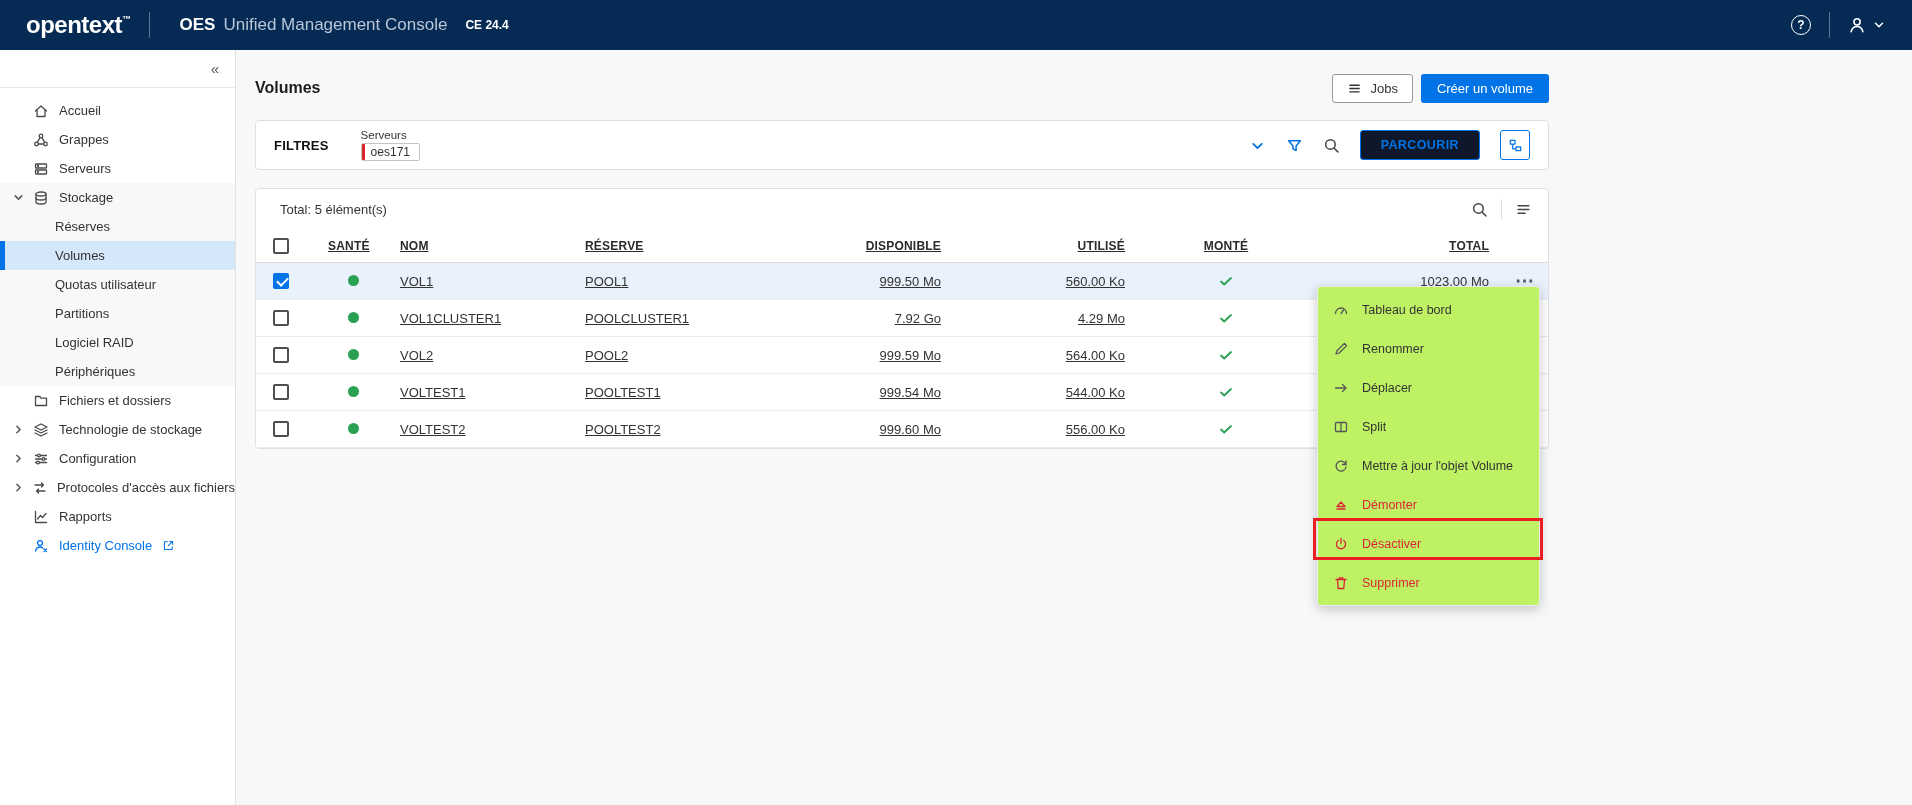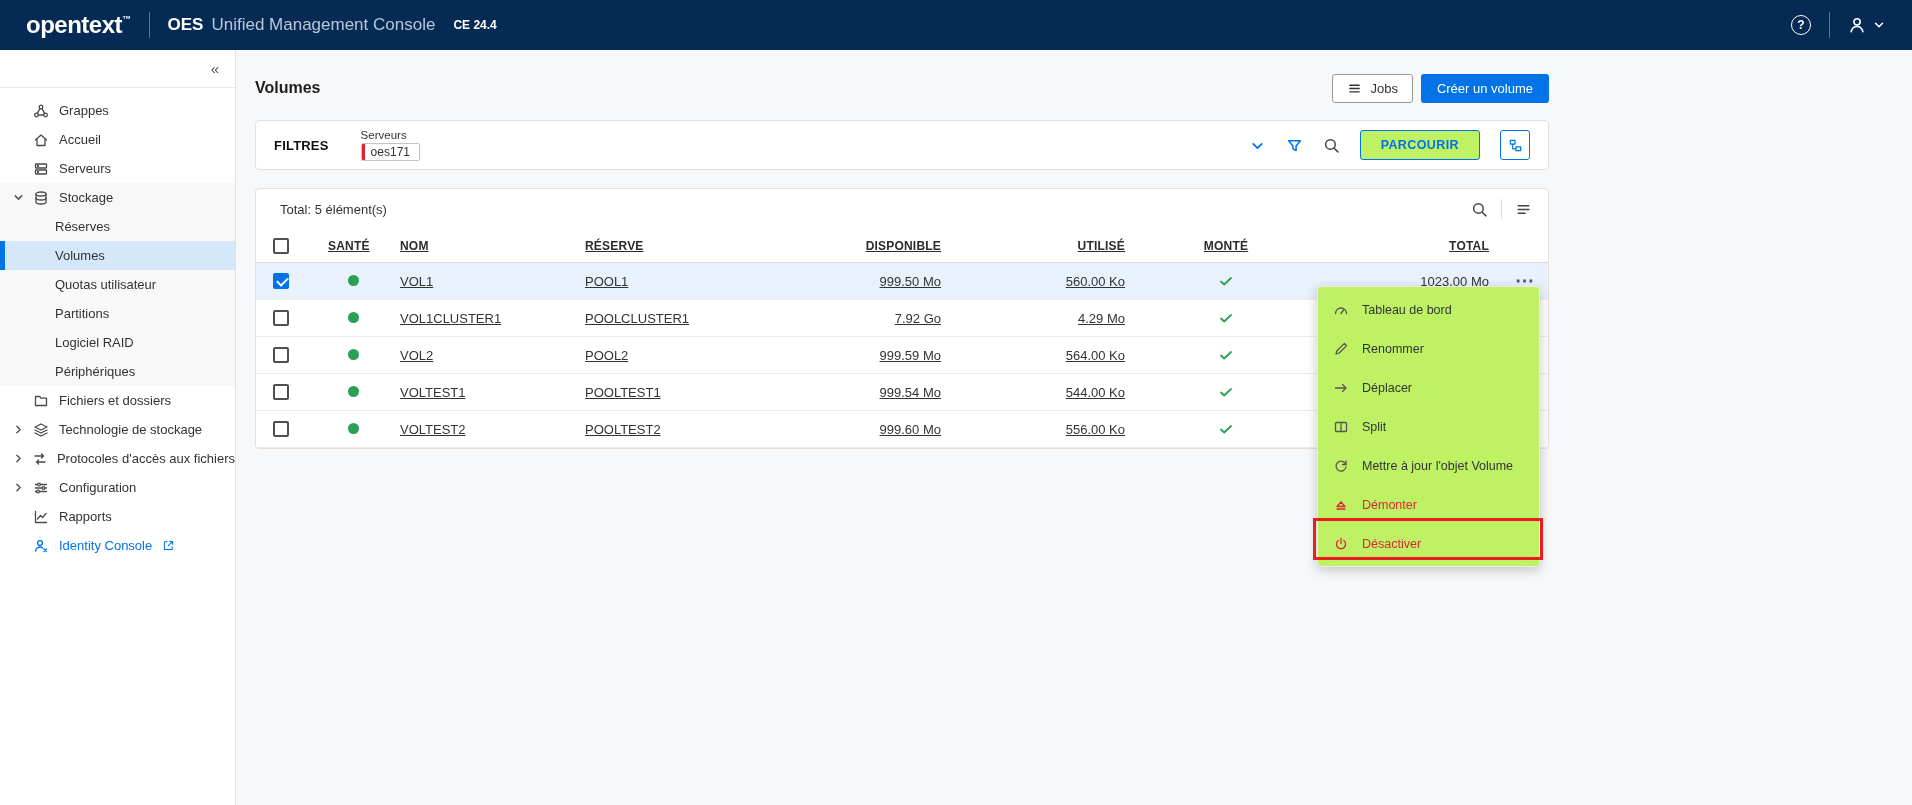--- a/index.html
+++ b/index.html
@@ -16,21 +16,21 @@
   .topbar {
     position:absolute; top:0; left:0; right:0; height:50px;
     background:var(--navy, #052b55);
     display:flex; align-items:center;
     padding:0 26px; color:#fff;
   }
   .logo { font-size:24px; font-weight:700; letter-spacing:-0.5px; display:flex; align-items:flex-start; }
   .logo .tm { font-size:9px; margin-top:3px; }
   .topbar-sep { width:1px; height:26px; background:rgba(255,255,255,.35); margin:0 18px; }
   .app-title { display:flex; align-items:baseline; gap:8px; font-size:17px; }
-  .app-title .product { font-weight:700; color:#fff; }
+  .app-title .product { font-weight:700; color:#fff;margin-left:12px; }
   .app-title .rest { font-weight:400; color:#b9c6d6; }
   .version { font-size:12px; font-weight:700; margin-left:18px; color:#fff; }
   .topbar-right { margin-left:auto; display:flex; align-items:center; gap:16px; }
   .help-circle {
     width:20px; height:20px; border:1.5px solid #fff; border-radius:50%;
     display:flex; align-items:center; justify-content:center;
     font-size:12px; font-weight:700; cursor:pointer;
   }
   .user-group { display:flex; align-items:center; gap:6px; cursor:pointer; }
 
@@ -90,21 +90,21 @@
     cursor:pointer; width:max-content;
   }
   .chip-bar { width:3px; align-self:stretch; background:var(--chip-bar, #d9252e); margin-right:6px; }
   .filter-actions { margin-left:auto; display:flex; align-items:center; gap:20px; }
   .icon-btn { background:none; border:none; cursor:pointer; padding:0; display:flex; }
   .c-accent { color:var(--accent, #0073e7); }
   .c-dark { color:#444; }
   .btn-browse {
     height:30px; padding:0 20px; border:1.5px solid var(--accent, #0073e7);
     color:var(--accent, #0073e7); font-weight:700; font-size:12.5px; letter-spacing:.4px;
-    border-radius:3px; background:#bef264; cursor:pointer; font-family:inherit;
+    border-radius:3px; background:#0f172a; cursor:pointer; font-family:inherit;
   }
   .btn-tree {
     width:30px; height:30px; border:1.5px solid var(--accent, #0073e7); border-radius:3px;
     background:#fff; display:flex; align-items:center; justify-content:center;
     color:var(--accent, #0073e7); cursor:pointer;
   }
 
   
   .table-card { margin-top:18px; background:#fff; border:1px solid #e0e0e0; border-radius:4px; }
   .table-top { height:40px; display:flex; align-items:center; padding:0 16px 0 24px; }
@@ -195,38 +195,38 @@
 <nav class="sidebar">
   <div class="collapse-row">
     <button class="collapse-btn">«</button>
   </div>
   <div class="nav-list">
 
     <div class="nav-item">
       <span class="nav-chev"></span>
       <span class="nav-ico">
         <svg width="16" height="16" viewBox="0 0 16 16" fill="none" stroke="currentColor" stroke-width="1.3" stroke-linecap="round" stroke-linejoin="round">
+            <path d="M2.5 8 8 3l5.5 5"></path>
+            <path d="M4 7v6.5h8V7"></path>
+          </svg>
+      </span>
+      <span class="nav-lbl">Accueil</span>
+    </div>
+
+    <div class="nav-item">
+      <span class="nav-chev"></span>
+      <span class="nav-ico">
+        <svg width="16" height="16" viewBox="0 0 16 16" fill="none" stroke="currentColor" stroke-width="1.3" stroke-linecap="round" stroke-linejoin="round">
             <circle cx="8" cy="4" r="1.8"></circle>
             <circle cx="3.5" cy="12" r="1.8"></circle>
             <circle cx="12.5" cy="12" r="1.8"></circle>
             <path d="M7 5.7 4.3 10.3M9 5.7l2.7 4.6M5.4 12h5.2"></path>
           </svg>
       </span>
       <span class="nav-lbl">Grappes</span>
-    </div>
-
-    <div class="nav-item">
-      <span class="nav-chev"></span>
-      <span class="nav-ico">
-        <svg width="16" height="16" viewBox="0 0 16 16" fill="none" stroke="currentColor" stroke-width="1.3" stroke-linecap="round" stroke-linejoin="round">
-            <path d="M2.5 8 8 3l5.5 5"></path>
-            <path d="M4 7v6.5h8V7"></path>
-          </svg>
-      </span>
-      <span class="nav-lbl">Accueil</span>
     </div>
 
     <div class="nav-item">
       <span class="nav-chev"></span>
       <span class="nav-ico">
         <svg width="16" height="16" viewBox="0 0 16 16" fill="none" stroke="currentColor" stroke-width="1.3" stroke-linecap="round" stroke-linejoin="round">
             <rect x="2.5" y="3" width="11" height="4" rx=".5"></rect>
             <rect x="2.5" y="9" width="11" height="4" rx=".5"></rect>
             <circle cx="5" cy="5" r=".5" fill="currentColor"></circle>
             <circle cx="5" cy="11" r=".5" fill="currentColor"></circle>
@@ -299,42 +299,42 @@
     </div>
 
     <div class="nav-item">
       <span class="nav-chev">
         <svg width="13" height="13" viewBox="0 0 16 16" fill="none" stroke="currentColor" stroke-width="1.8" stroke-linecap="round" stroke-linejoin="round">
             <path d="M6 4l4 4-4 4"></path>
           </svg>
       </span>
       <span class="nav-ico">
         <svg width="16" height="16" viewBox="0 0 16 16" fill="none" stroke="currentColor" stroke-width="1.3" stroke-linecap="round" stroke-linejoin="round">
-            <path d="M3 5h8.5M9.5 3l2 2-2 2"></path>
-            <path d="M13 11H4.5M6.5 9l-2 2 2 2"></path>
-          </svg>
-      </span>
-      <span class="nav-lbl">Protocoles d'accès aux fichiers</span>
-    </div>
-
-    <div class="nav-item">
-      <span class="nav-chev">
-        <svg width="13" height="13" viewBox="0 0 16 16" fill="none" stroke="currentColor" stroke-width="1.8" stroke-linecap="round" stroke-linejoin="round">
-            <path d="M6 4l4 4-4 4"></path>
-          </svg>
-      </span>
-      <span class="nav-ico">
-        <svg width="16" height="16" viewBox="0 0 16 16" fill="none" stroke="currentColor" stroke-width="1.3" stroke-linecap="round" stroke-linejoin="round">
             <path d="M2.5 4.5h11M2.5 8h11M2.5 11.5h11"></path>
             <circle cx="6" cy="4.5" r="1.4" fill="#fff"></circle>
             <circle cx="10.5" cy="8" r="1.4" fill="#fff"></circle>
             <circle cx="5" cy="11.5" r="1.4" fill="#fff"></circle>
           </svg>
       </span>
       <span class="nav-lbl">Configuration</span>
+    </div>
+
+    <div class="nav-item">
+      <span class="nav-chev">
+        <svg width="13" height="13" viewBox="0 0 16 16" fill="none" stroke="currentColor" stroke-width="1.8" stroke-linecap="round" stroke-linejoin="round">
+            <path d="M6 4l4 4-4 4"></path>
+          </svg>
+      </span>
+      <span class="nav-ico">
+        <svg width="16" height="16" viewBox="0 0 16 16" fill="none" stroke="currentColor" stroke-width="1.3" stroke-linecap="round" stroke-linejoin="round">
+            <path d="M3 5h8.5M9.5 3l2 2-2 2"></path>
+            <path d="M13 11H4.5M6.5 9l-2 2 2 2"></path>
+          </svg>
+      </span>
+      <span class="nav-lbl">Protocoles d'accès aux fichiers</span>
     </div>
 
     <div class="nav-item">
       <span class="nav-chev"></span>
       <span class="nav-ico">
         <svg width="16" height="16" viewBox="0 0 16 16" fill="none" stroke="currentColor" stroke-width="1.3" stroke-linecap="round" stroke-linejoin="round">
             <path d="M2.5 2.5v11h11"></path>
             <path d="M4.5 10l3-3.5 2 2 3.5-4"></path>
           </svg>
       </span>
@@ -613,15 +613,25 @@
   </div>
   <div class="menu-item danger">
     <span class="mi">
       <svg width="16" height="16" viewBox="0 0 16 16" fill="none" stroke="currentColor" stroke-width="1.3" stroke-linecap="round" stroke-linejoin="round">
           <path d="M8 2.5v5"></path>
           <path d="M5.2 4.5a4.6 4.6 0 1 0 5.6 0"></path>
         </svg>
     </span>
     <span>Désactiver</span>
   </div>
+  <div class="menu-item danger">
+    <span class="mi">
+      <svg width="16" height="16" viewBox="0 0 16 16" fill="none" stroke="currentColor" stroke-width="1.3" stroke-linecap="round" stroke-linejoin="round">
+          <path d="M3 4.5h10"></path>
+          <path d="M6.2 4.5V3h3.6v1.5"></path>
+          <path d="M4.5 4.5l.7 9h5.6l.7-9"></path>
+        </svg>
+    </span>
+    <span>Supprimer</span>
+  </div>
 </div>
 
 <div class="annotation-box"></div>
 
 </body></html>

